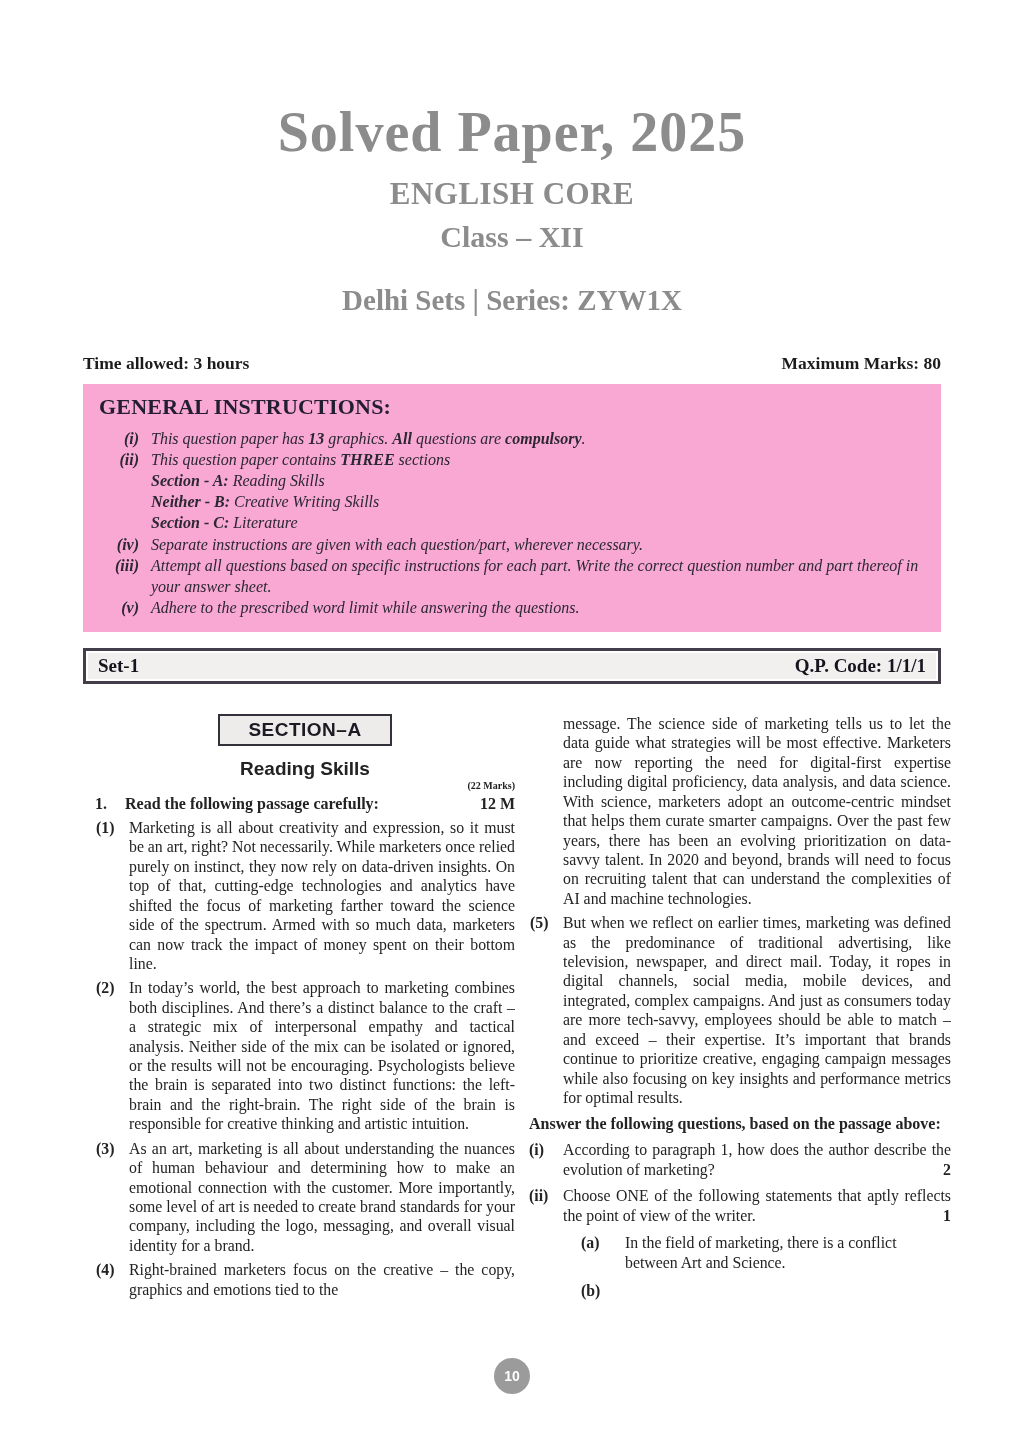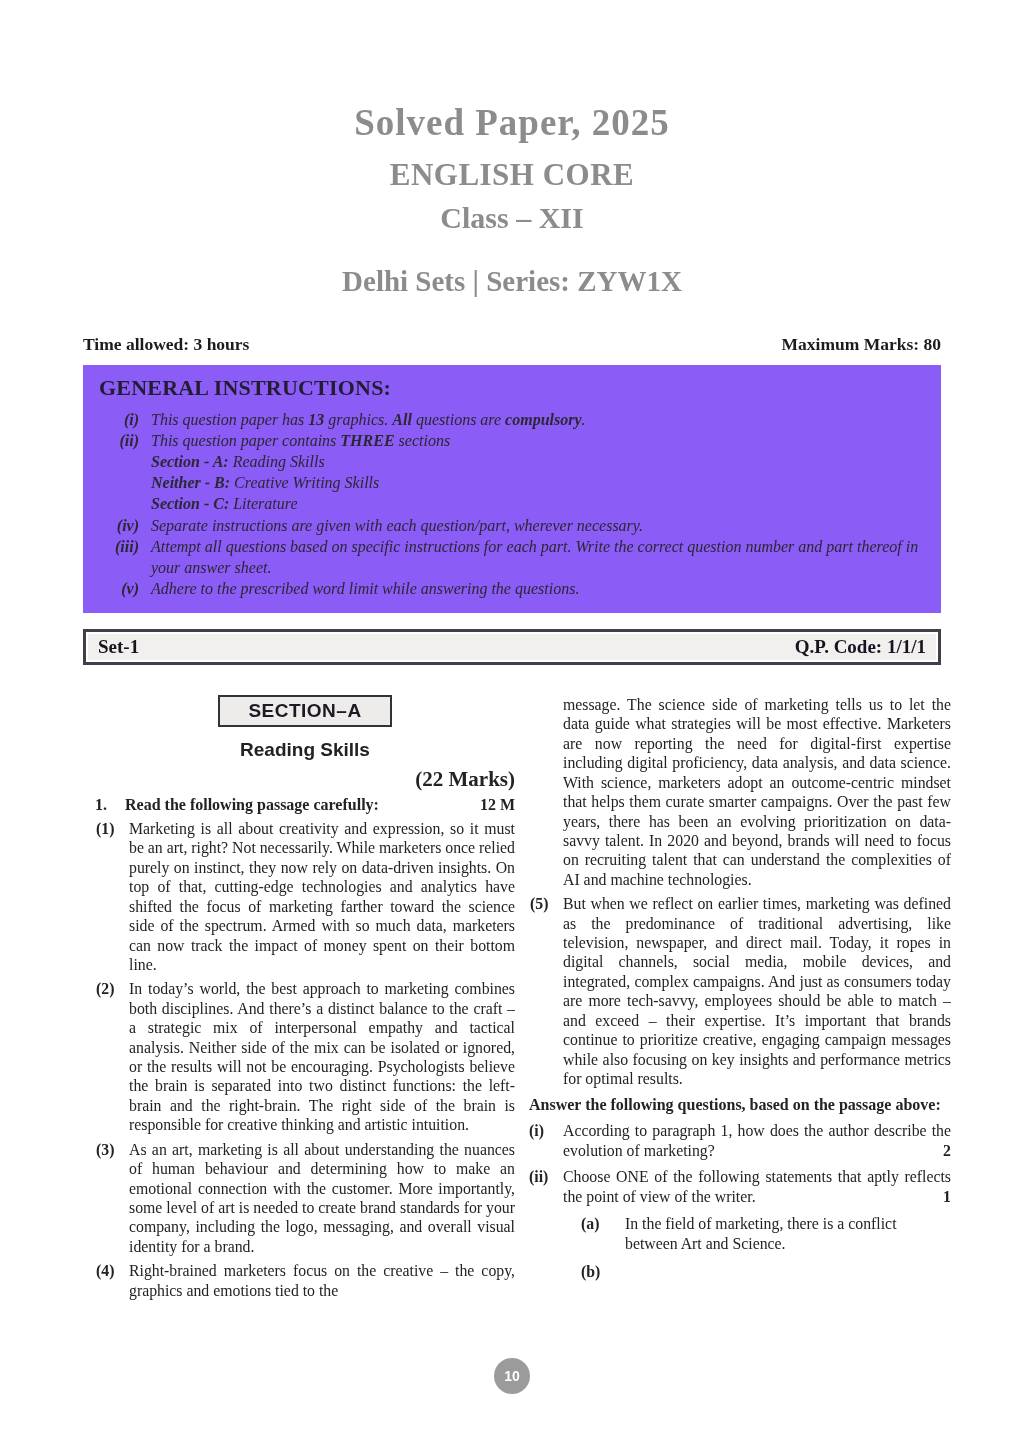--- a/index.html
+++ b/index.html
@@ -5,32 +5,32 @@
   * { margin:0; padding:0; box-sizing:border-box; }
   html,body { width:1024px; height:1440px; }
   body {
     background:#ffffff;
     font-family:"Liberation Serif", serif;
     color:#232323;
     position:relative;
     overflow:hidden;
   }
   .title-block { text-align:center; padding-top:104px; color:#8c8c8c; }
-  .title-main  { font-size:37px; font-weight:700; letter-spacing:1px; line-height:1.0; }
+  .title-main  { font-size:56px; font-weight:700; letter-spacing:1px; line-height:1.0; }
   .title-subject { font-size:31px; font-weight:700; margin-top:16px; letter-spacing:0.5px; }
   .title-class { font-size:30px; font-weight:700; margin-top:8px; }
   .title-series{ font-size:29px; font-weight:700; margin-top:30px; }
 
   .meta-row {
     display:flex; justify-content:space-between;
     margin:36px 83px 10px 83px;
     font-weight:700; font-size:17.5px; color:#1c1c1c;
   }
 
-  .instr-box { margin:0 83px; background:#8b5cf6; padding:10px 16px 14px 16px; }
+  .instr-box { margin:0 83px; background:#f9a8d4; padding:10px 16px 14px 16px; }
   .instr-heading { font-size:22px; font-weight:700; color:#221d30; letter-spacing:0.2px; }
   .instr-list { margin-top:8px; font-style:italic; color:#2b2733; font-size:16px; line-height:1.32; }
   .instr-item { display:flex; }
   .instr-num { width:52px; text-align:right; padding-right:12px; font-weight:700; flex:none; }
   .instr-text { flex:1; }
   .b { font-weight:700; }
 
   .set-bar {
     margin:16px 83px 0 83px;
     border:3px solid #433e49;
@@ -52,21 +52,21 @@
     padding:3px 28px;
     font-family:"Liberation Sans", sans-serif;
     font-weight:700; font-size:19px; letter-spacing:0.5px; color:#1d1a24;
   }
   .reading-title {
     text-align:center;
     font-family:"Liberation Sans", sans-serif;
     font-weight:700; font-size:19px; color:#222222;
     margin-top:12px;
   }
-  .marks-right { text-align:right; font-weight:700; font-size:21px; margin-top:6px; }
+  .marks-right { text-align:right; font-weight:700; font-size:10px; }
 
   .q1-row { display:flex; font-weight:700; font-size:16px; margin-top:4px; }
   .q1-num { width:30px; flex:none; }
   .q1-text { flex:1; }
   .q1-marks { flex:none; }
 
   .para { display:flex; margin-top:5px; font-size:15.8px; line-height:1.23; }
   .para-label { width:34px; flex:none; font-weight:700; padding-left:1px; }
   .para-text { flex:1; text-align:justify; }
 

